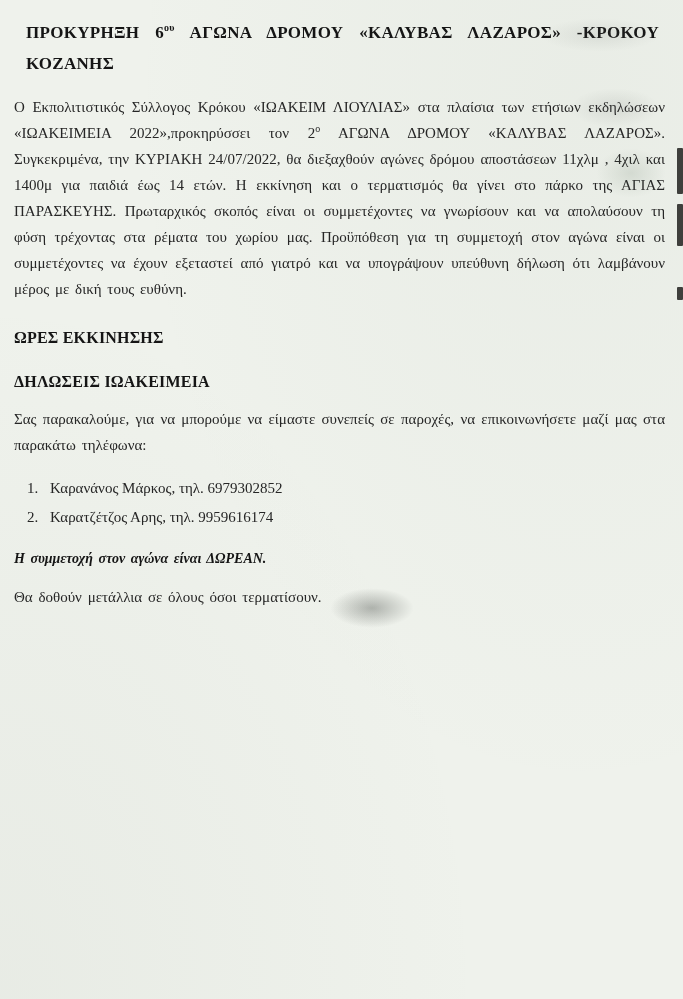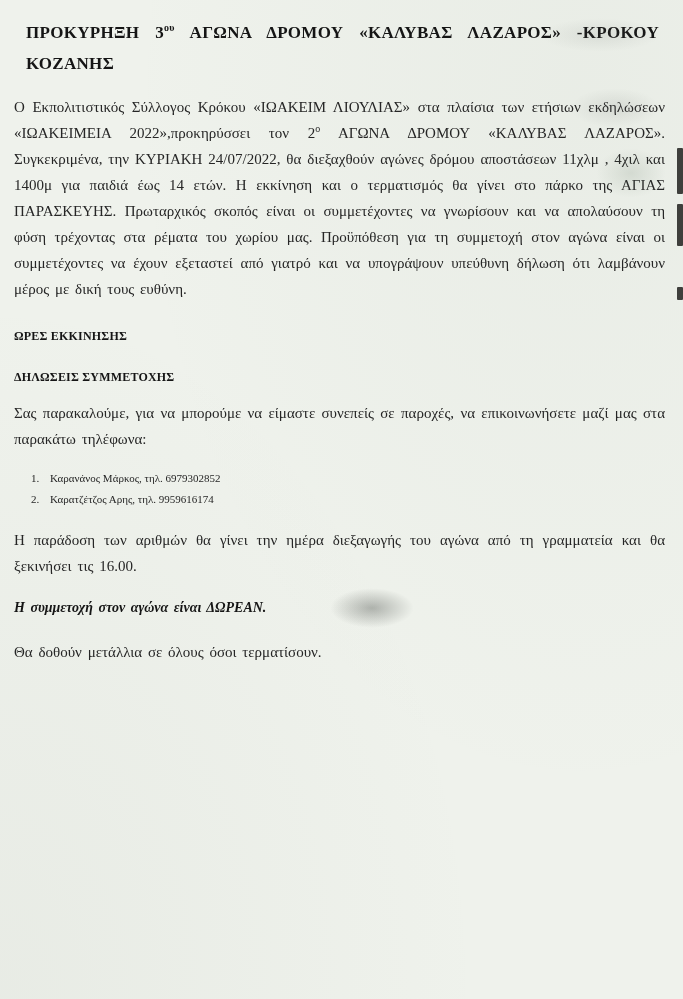--- a/index.html
+++ b/index.html
@@ -30,21 +30,21 @@
     font-size: 17px;
     font-weight: bold;
     color: #151515;
     margin: 8px 6px 14px 14px;
     line-height: 1.8;
     text-align: justify;
     word-spacing: 7px;
     letter-spacing: 0.3px;
   }
   h2.section-heading {
-    font-size: 12px;
+    font-size: 16px;
     font-weight: bold;
     color: #151515;
     margin: 26px 0 16px 2px;
     letter-spacing: 0.2px;
   }
   p.body-text {
     font-size: 15px;
     line-height: 1.73;
     text-align: justify;
     margin: 16px 0 16px 2px;
@@ -56,40 +56,40 @@
   }
   ol.times-list {
     margin: 14px 0 20px 0;
     padding-left: 58px;
     font-size: 15px;
     line-height: 1.8;
   }
   ol.contacts-list {
     margin: 14px 0 18px 0;
     padding-left: 30px;
-    font-size: 11px;
+    font-size: 15px;
     line-height: 1.8;
   }
   ol li {
     padding-left: 8px;
     margin: 2px 0;
   }
   p.free-line {
     font-size: 14px;
     font-weight: bold;
     font-style: italic;
     margin: 20px 0 18px 2px;
     color: #151515;
     word-spacing: 2px;
   }
   p.benefit-line {
     font-size: 15px;
     line-height: 1.73;
     text-align: justify;
-    margin: 24px 0 18px 2px;
+    margin: 18px 0 18px 2px;
     word-spacing: 2px;
   }
   
   .edge-mark {
     position: absolute;
     right: 0;
     width: 6px;
     background: rgba(25, 25, 22, 0.82);
     border-radius: 1px;
   }
@@ -116,35 +116,34 @@
   .smudge.s4 {
     left: 540px; top: 18px; width: 120px; height: 34px;
     background: radial-gradient(ellipse, rgba(100,105,100,0.12), rgba(100,105,100,0.0) 70%);
   }
 </style>
 </head>
 <body>
 
 <div class="page">
 
-  <h1 class="doc-title"><span>ΠΡΟΚΥΡΗΞΗ 3</span><sup class="ordinal">ου</sup><span> ΑΓΩΝΑ ΔΡΟΜΟΥ «ΚΑΛΥΒΑΣ ΛΑΖΑΡΟΣ» -ΚΡΟΚΟΥ ΚΟΖΑΝΗΣ</span></h1>
+  <h1 class="doc-title"><span>ΠΡΟΚΥΡΗΞΗ 6</span><sup class="ordinal">ου</sup><span> ΑΓΩΝΑ ΔΡΟΜΟΥ «ΚΑΛΥΒΑΣ ΛΑΖΑΡΟΣ» -ΚΡΟΚΟΥ ΚΟΖΑΝΗΣ</span></h1>
 
   <p class="body-text"><span>Ο Εκπολιτιστικός Σύλλογος Κρόκου «ΙΩΑΚΕΙΜ ΛΙΟΥΛΙΑΣ» στα πλαίσια των ετήσιων εκδηλώσεων «ΙΩΑΚΕΙΜΕΙΑ 2022»,προκηρύσσει τον 2</span><sup class="ordinal">ο</sup><span> ΑΓΩΝΑ ΔΡΟΜΟΥ «ΚΑΛΥΒΑΣ ΛΑΖΑΡΟΣ». Συγκεκριμένα, την ΚΥΡΙΑΚΗ 24/07/2022, θα διεξαχθούν αγώνες δρόμου αποστάσεων 11χλμ , 4χιλ και 1400μ για παιδιά έως 14 ετών. Η εκκίνηση και ο τερματισμός θα γίνει στο πάρκο της ΑΓΙΑΣ ΠΑΡΑΣΚΕΥΗΣ. Πρωταρχικός σκοπός είναι οι συμμετέχοντες να γνωρίσουν και να απολαύσουν τη φύση τρέχοντας στα ρέματα του χωρίου μας. Προϋπόθεση για τη συμμετοχή στον αγώνα είναι οι συμμετέχοντες να έχουν εξεταστεί από γιατρό και να υπογράψουν υπεύθυνη δήλωση ότι λαμβάνουν μέρος  με δική  τους ευθύνη.</span></p>
 
 
   <h2 class="section-heading">ΩΡΕΣ ΕΚΚΙΝΗΣΗΣ</h2>
 
-  <h2 class="section-heading">ΔΗΛΩΣΕΙΣ ΣΥΜΜΕΤΟΧΗΣ</h2>
+  <h2 class="section-heading">ΔΗΛΩΣΕΙΣ ΙΩΑΚΕΙΜΕΙΑ</h2>
   <p class="body-text">Σας παρακαλούμε, για να μπορούμε να είμαστε συνεπείς σε παροχές, να επικοινωνήσετε μαζί  μας στα παρακάτω τηλέφωνα:</p>
   <ol class="contacts-list">
     <li>Καρανάνος Μάρκος, τηλ. 6979302852</li>
     <li>Καρατζέτζος Αρης,  τηλ.  9959616174</li>
   </ol>
 
-  <p class="body-text">Η παράδοση των αριθμών θα γίνει την ημέρα διεξαγωγής του αγώνα από τη γραμματεία και θα ξεκινήσει τις 16.00.</p>
 
   <p class="free-line">Η συμμετοχή στον αγώνα είναι ΔΩΡΕΑΝ.</p>
   <p class="benefit-line">Θα δοθούν μετάλλια  σε όλους όσοι τερματίσουν.</p>
 
   <div class="edge-mark m1"></div>
   <div class="edge-mark m2"></div>
   <div class="edge-mark m3"></div>
   <div class="smudge s1"></div>
   <div class="smudge s2"></div>
   <div class="smudge s3"></div>

